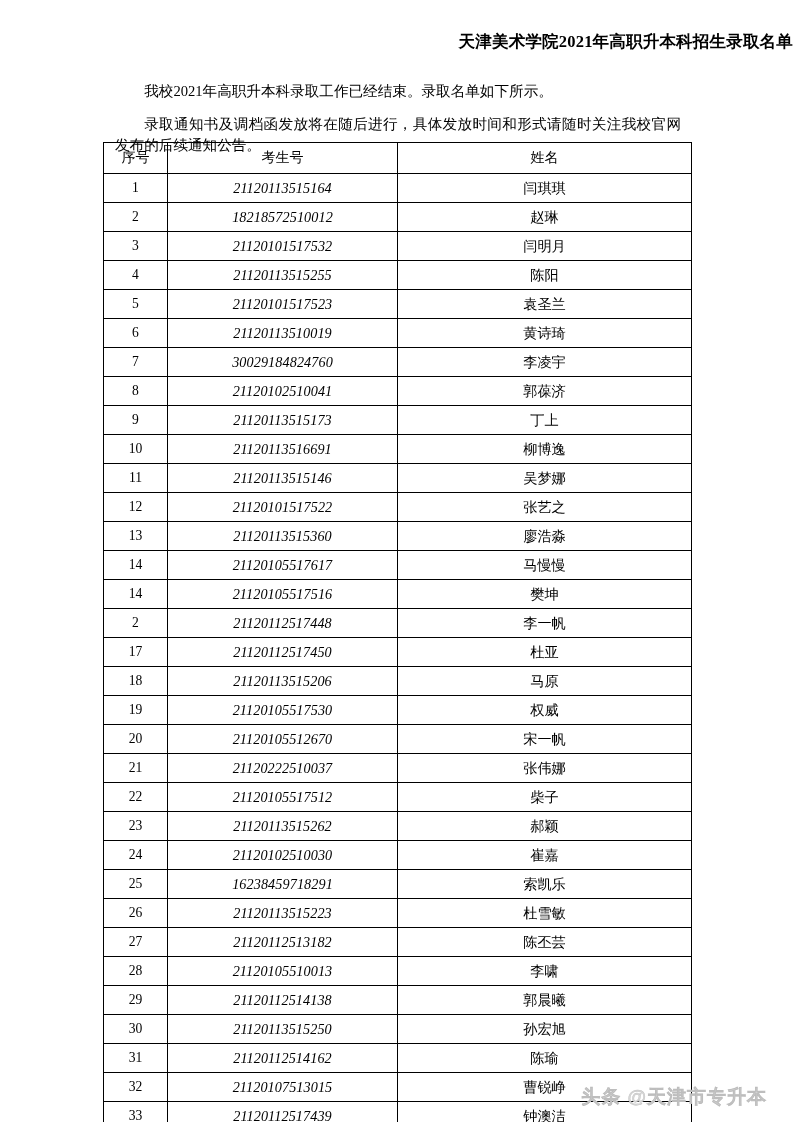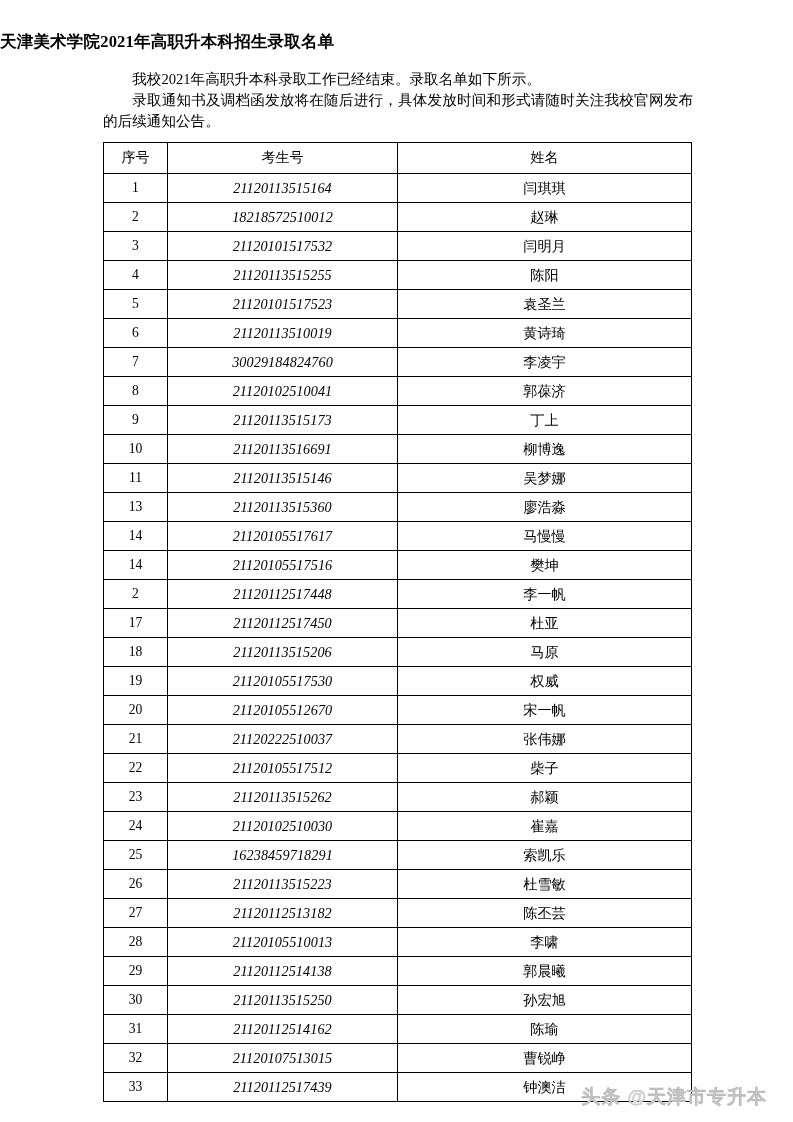--- a/index.html
+++ b/index.html
@@ -23,39 +23,39 @@
     width: 793px;
     height: 1122px;
   }
 
   
   .doc-title {
     position: absolute;
     left: 0;
     top: 32px;
     width: 793px;
-    text-align: left;
+    text-align: right;
     font-size: 16.5px;
     font-weight: bold;
     letter-spacing: 0.2px;
     line-height: 1.2;
   }
 
   
   .intro {
     position: absolute;
     left: 103px;
     top: 69px;
     width: 590px;
     font-size: 14.6px;
     line-height: 21px;
     text-align: justify;
   }
   .intro p {
-    margin: 0;
+    margin: 12px;
   }
   .intro p.indent {
     text-indent: 2em;
   }
 
   
   .roster-wrap {
     position: absolute;
     left: 103px;
     top: 142px;
@@ -187,20 +187,25 @@
             <td class="idx">10</td>
             <td class="exam">21120113516691</td>
             <td class="name">柳博逸</td>
           </tr>
           <tr>
             <td class="idx">11</td>
             <td class="exam">21120113515146</td>
             <td class="name">吴梦娜</td>
           </tr>
           <tr>
+            <td class="idx">12</td>
+            <td class="exam">21120101517522</td>
+            <td class="name">张艺之</td>
+          </tr>
+          <tr>
             <td class="idx">13</td>
             <td class="exam">21120113515360</td>
             <td class="name">廖浩淼</td>
           </tr>
           <tr>
             <td class="idx">14</td>
             <td class="exam">21120105517617</td>
             <td class="name">马慢慢</td>
           </tr>
           <tr>

